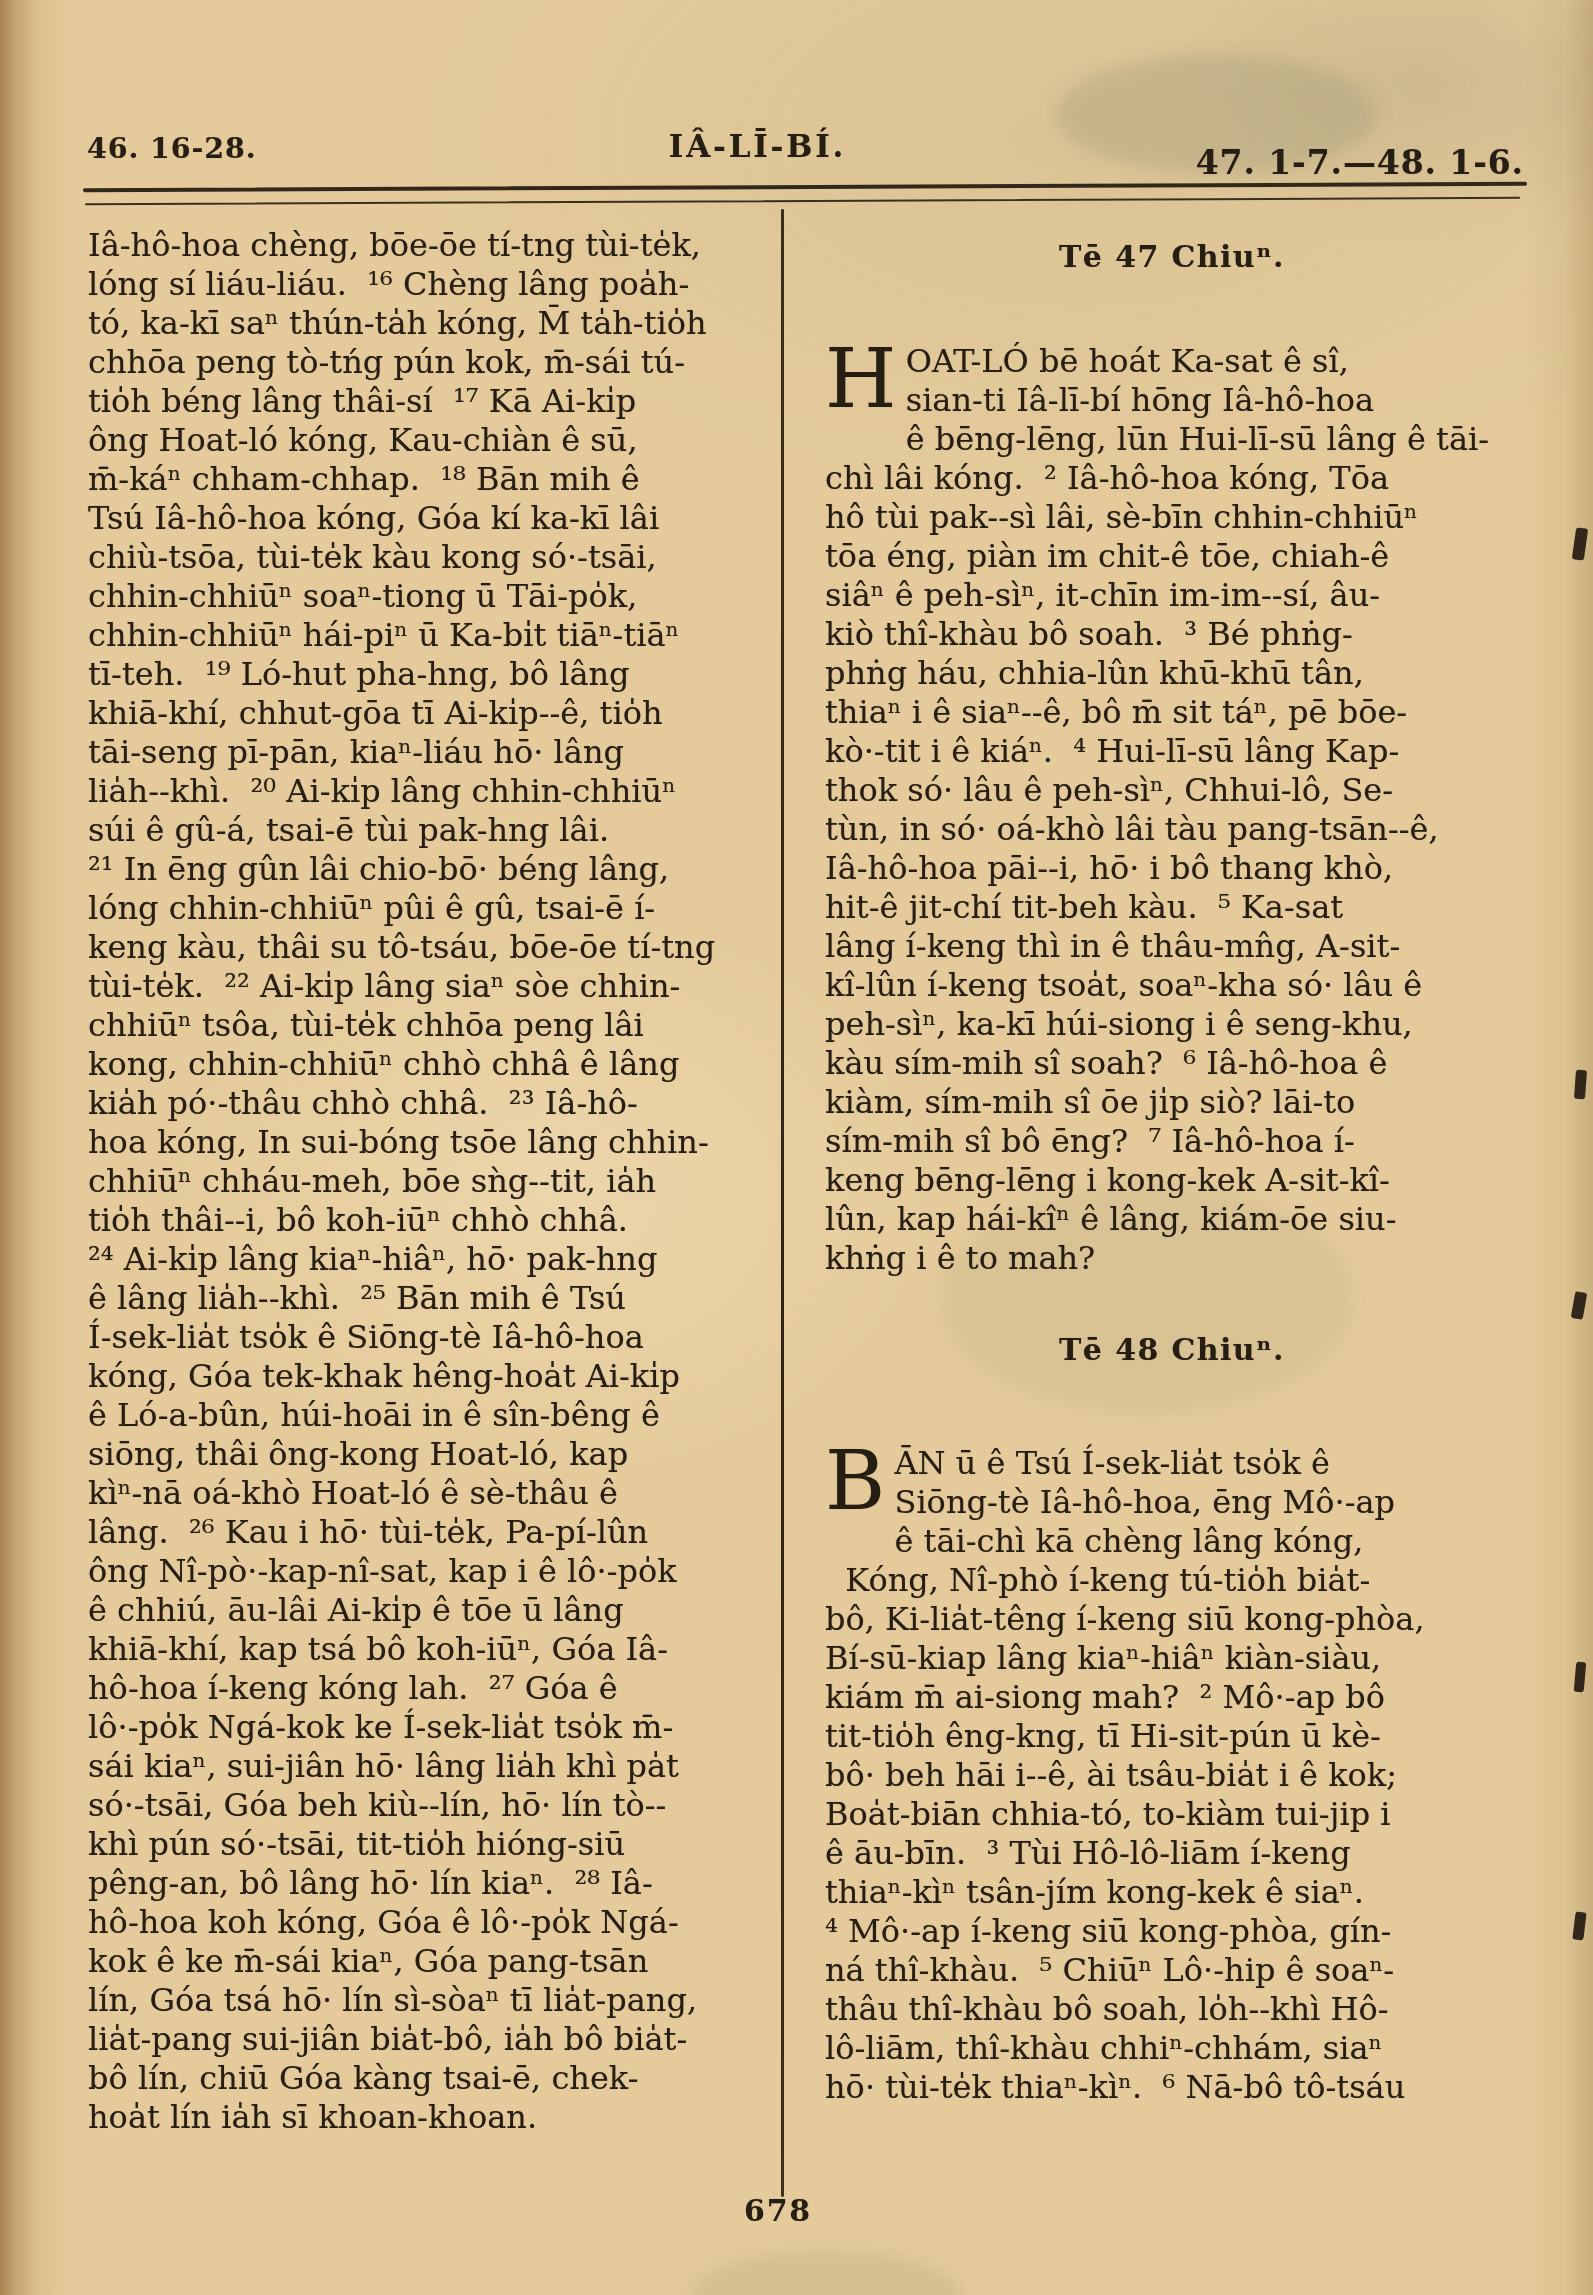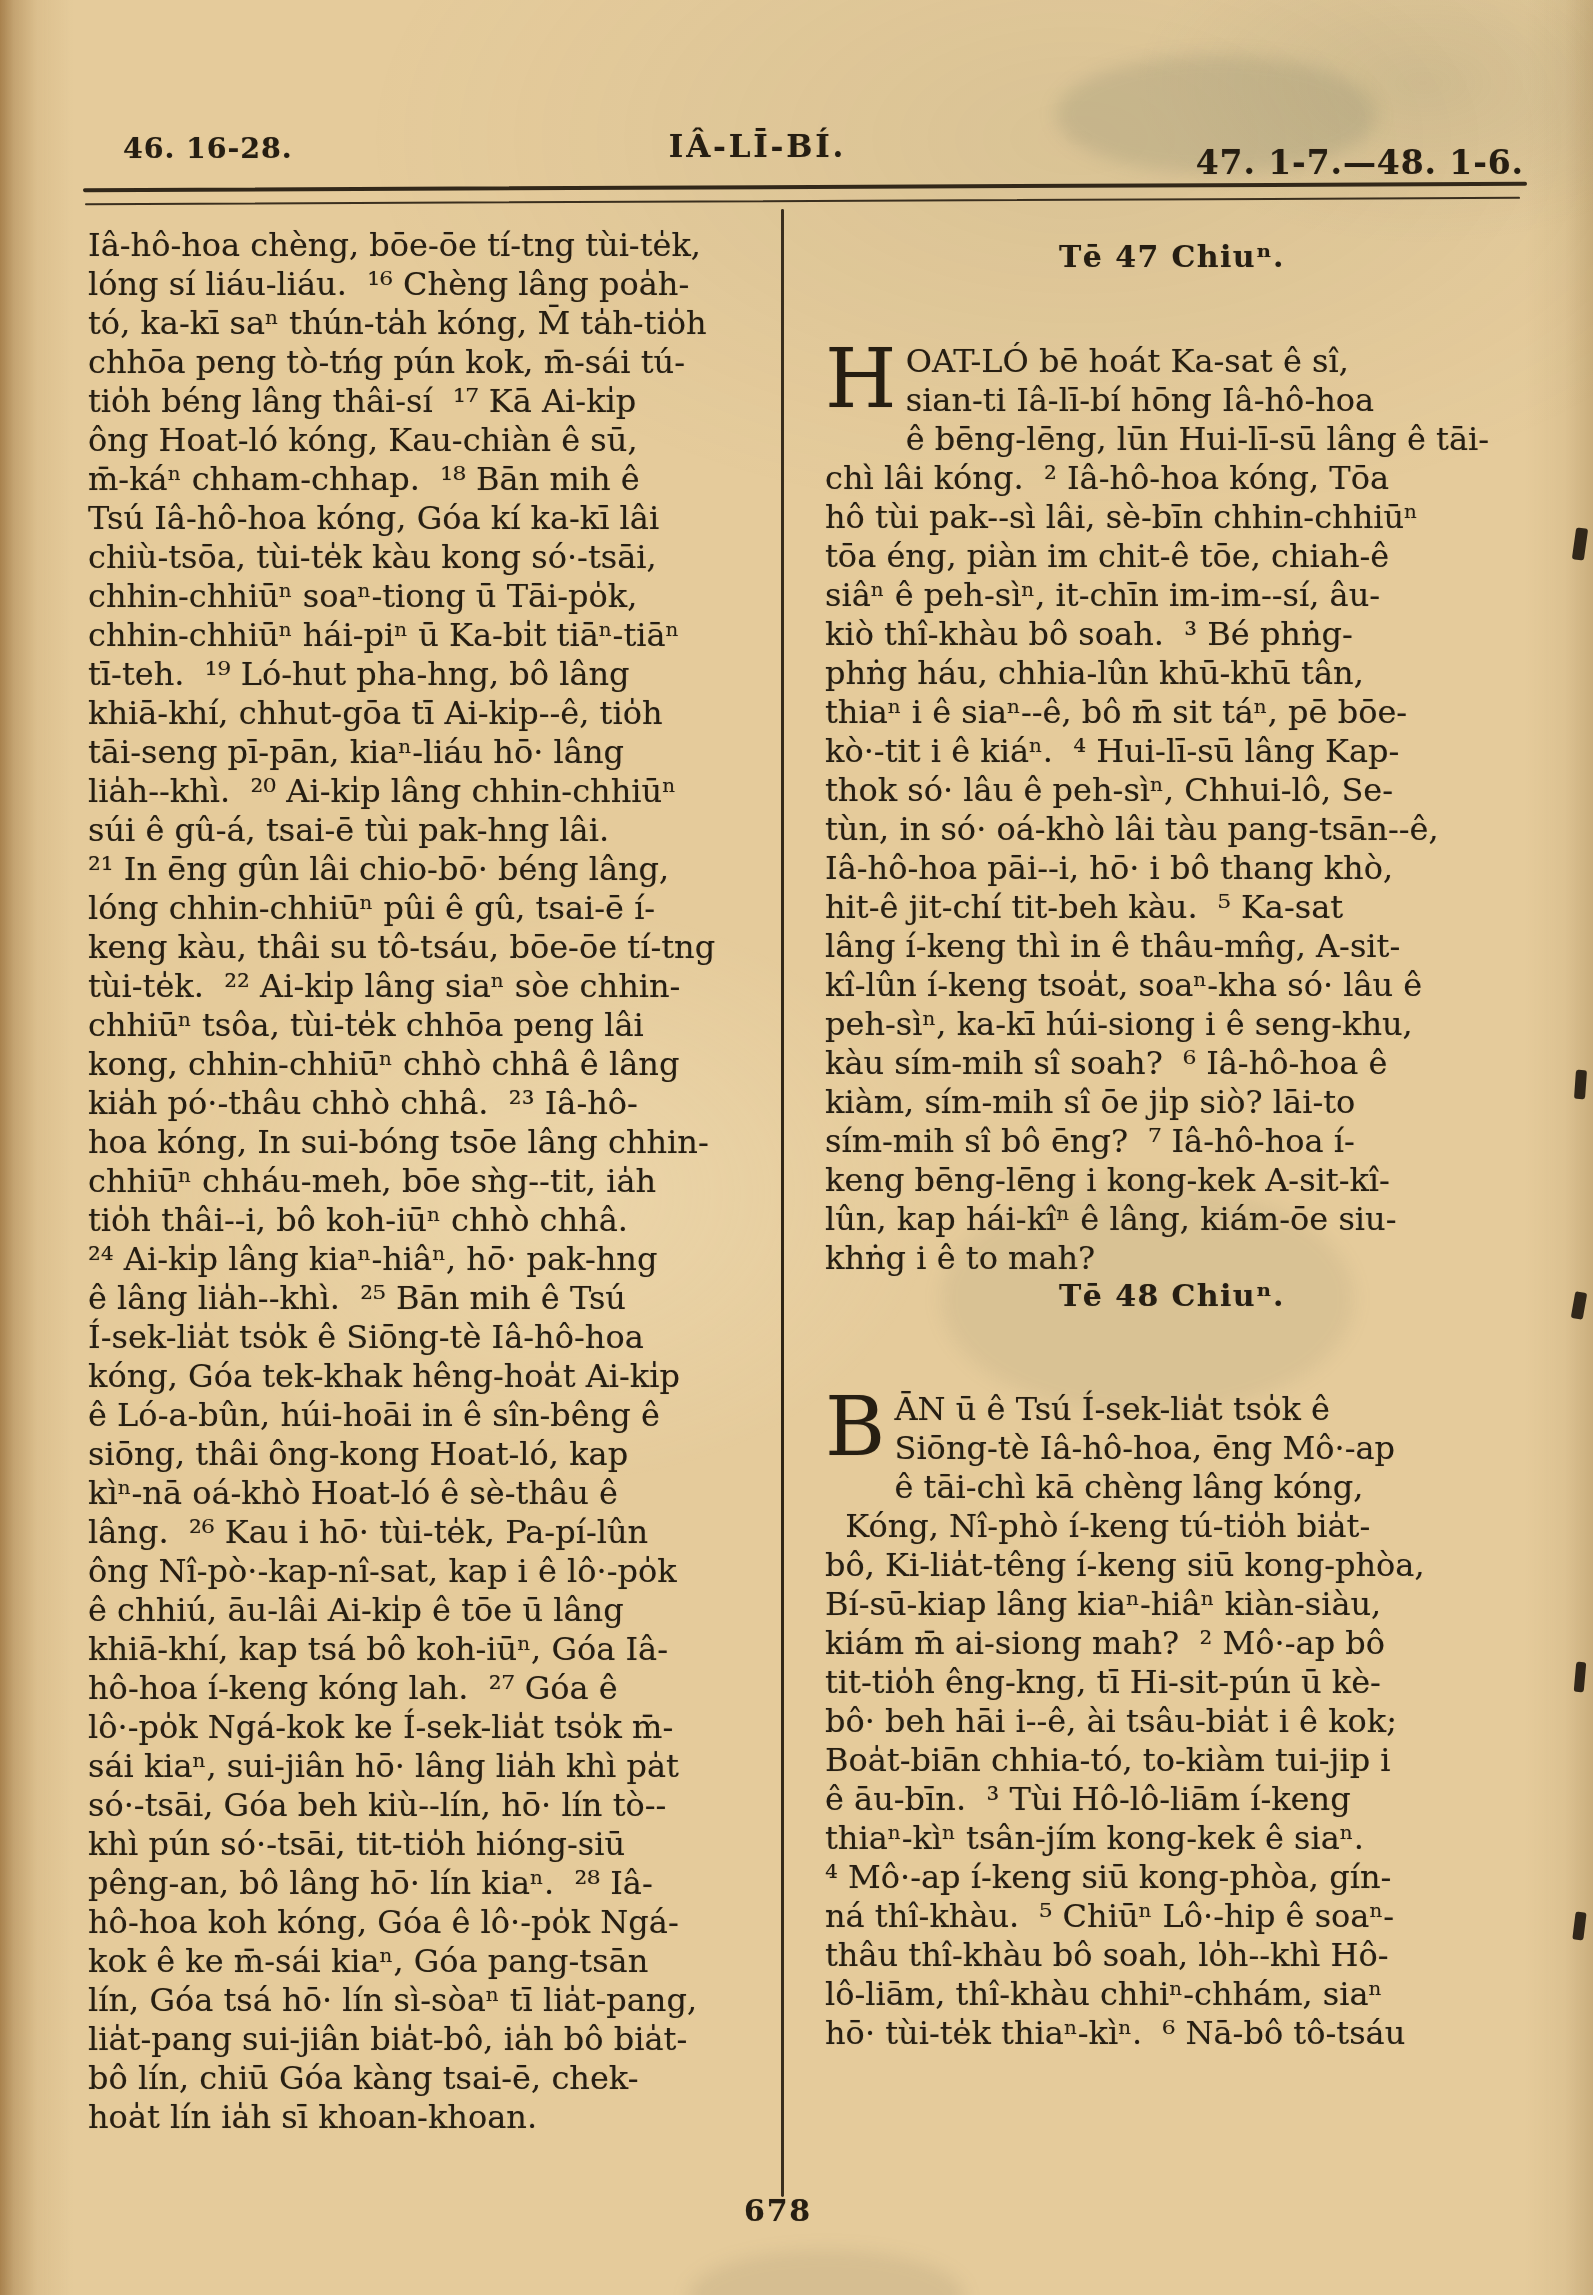--- a/index.html
+++ b/index.html
@@ -12,34 +12,34 @@
       linear-gradient(90deg, #a8824e 0px, rgba(168,130,78,0.55) 13.8px, rgba(190,155,100,0.25) 37px, rgba(190,155,100,0) 73px),
       linear-gradient(270deg, rgba(170,140,90,0.45) 0px, rgba(170,140,90,0.15) 27.5px, rgba(170,140,90,0) 69px),
       linear-gradient(0deg, rgba(160,128,78,0.35) 0px, rgba(160,128,78,0) 64px),
       #e5cb9b;
     font-family:"DejaVu Serif", serif;
     color:#261e12;
   }
   .ink{ text-shadow:0 0 0.9px rgba(38,30,18,0.35); }
   
   .header{ position:absolute; top:128px; left:87px; width:1437px; height:41px; }
-  .h-left{ position:absolute; left:0; top:2.8px; font-size:28.5px; font-weight:bold; letter-spacing:0.9px;margin-left:36px;}
+  .h-left{ position:absolute; left:0; top:2.8px; font-size:28.5px; font-weight:bold; letter-spacing:0.9px;}
   .h-center{ position:absolute; left:0; right:96px; top:0; text-align:center; font-size:31px; font-weight:bold; letter-spacing:2.8px;}
   .h-right{ position:absolute; right:0; top:15px; font-size:33px; font-weight:bold; letter-spacing:0.9px;}
   .rule-top{ position:absolute; top:185px; left:83px; width:1444px; height:4.1px; background:#32281a; border-radius:1.8px; transform:rotate(-0.25deg);}
   .rule-bottom{ position:absolute; top:200px; left:85px; width:1435px; height:2.3px; background:#3a2f1f; border-radius:1.4px; transform:rotate(-0.25deg);}
   .divider{ position:absolute; top:209px; left:781px; width:2.8px; height:1988px; background:linear-gradient(180deg,#3a2f1f 0%, #2e2415 60%, #3a2f1f 100%); border-radius:1.4px;}
   
   .col{ position:absolute; }
   .left-col{ left:88px; top:226px; width:674px; }
   .right-col{ left:825px; top:239px; width:694px; }
   .tline{ font-size:32px; line-height:39px; white-space:pre-wrap; }
   .chap-heading{ text-align:center; font-size:30px; font-weight:bold; letter-spacing:1.4px; }
   .heading-47{ margin-bottom:68px; }
-  .heading-48{ margin-bottom:77px; }
+  .heading-48{ margin-top:54px; margin-bottom:77px; }
   .chap-body{ position:relative; }
   .dropcap{ float:left; font-size:82px; line-height:69px; height:77px; padding:1.8px 9.2px 0 0; }
   
   .footer{ position:absolute; top:2193px; left:0; width:1556px; text-align:center; font-size:30px; font-weight:bold; letter-spacing:1.8px; }
   
   .blob{ position:absolute; border-radius:50%; filter:blur(8.3px); pointer-events:none; }
   .blob-a{ top:55px; left:1056px; width:321px; height:119px; background:rgba(95,105,85,0.16); }
   .blob-b{ top:1184px; left:941px; width:413px; height:230px; background:rgba(120,115,90,0.10); }
   .blob-c{ top:2250px; left:689px; width:275px; height:92px; background:rgba(110,100,75,0.12); }
   .edge-mark{ position:absolute; background:#31271a; border-radius:2.8px; }

